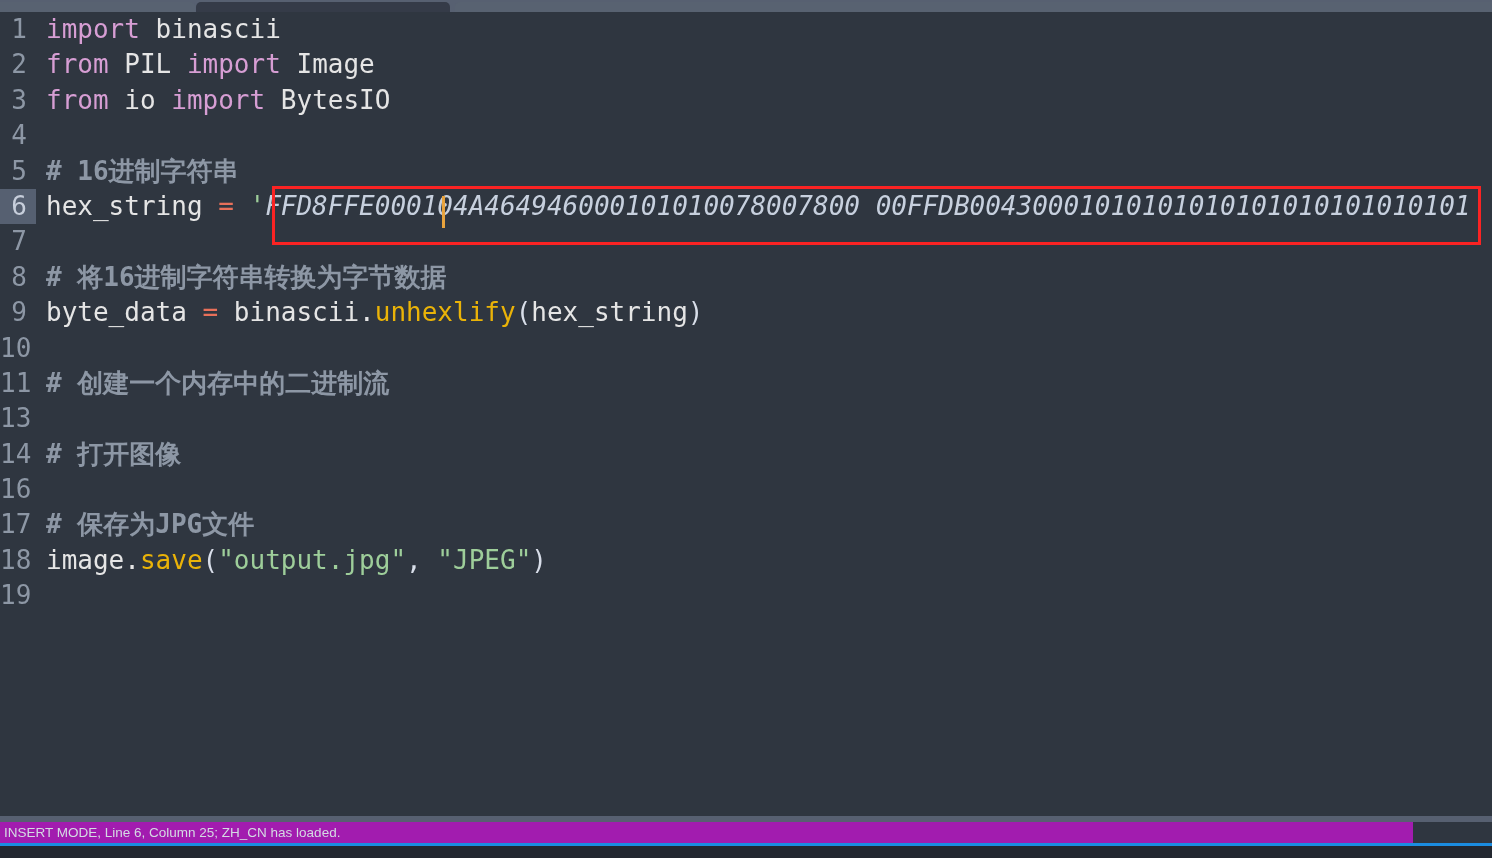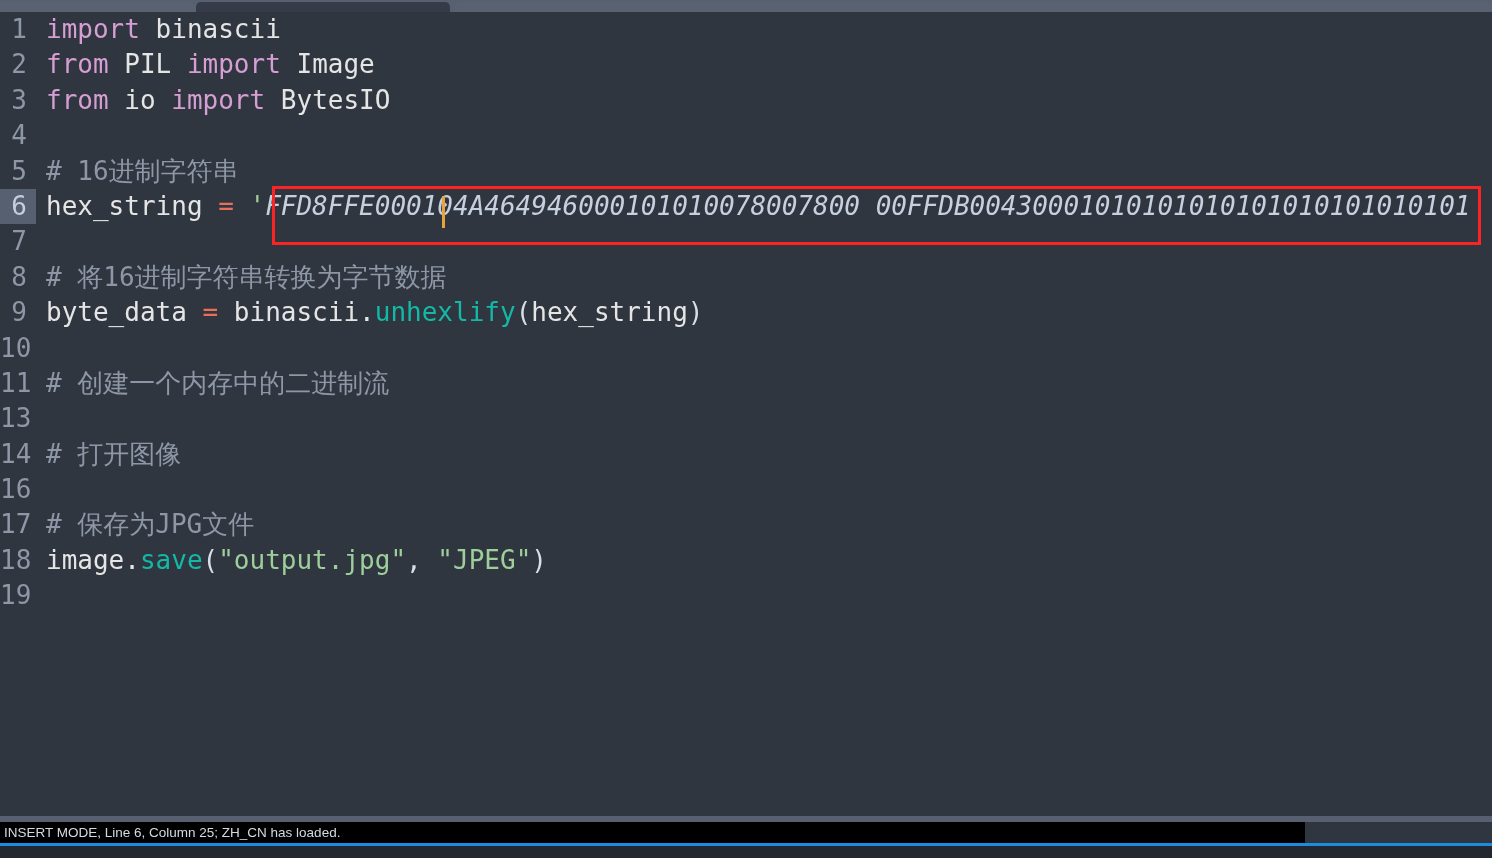--- a/index.html
+++ b/index.html
@@ -93,25 +93,25 @@
     height: 35.4px;
     line-height: 35.4px;
     color: #d8dee9;
     white-space: pre;
     font-size: 26px;
   }
 
   
   .t-kw      { color: #d79ed4; }
   .t-name    { color: #e5e5e5; }
-  .t-fn      { color: #14b8a6; }
+  .t-fn      { color: #eab308; }
   .t-cls     { color: #63a0d8; }
   .t-op      { color: #e8705a; }
   .t-str     { color: #9ece9a; }
-  .t-comment { color: #8d97a5; }
+  .t-comment { color: #8d97a5; font-weight: bold; }
   .t-punct   { color: #d8dee9; }
   .t-hex     { color: #c7d0de; font-style: italic; }
 
   
   .caret {
     position: absolute;
     width: 3px;
     height: 32px;
     top: 184px;
     left: 442px;
@@ -137,22 +137,22 @@
     position: absolute;
     left: 0; top: 816px;
     width: 1492px; height: 6px;
     background: #576071;
   }
 
   
   .statusbar {
     position: absolute;
     left: 0; top: 822px;
-    width: 1305px; height: 22px;
-    background: #000000;
+    width: 1413px; height: 22px;
+    background: #a21caf;
     color: #d4dae3;
     font-family: "Liberation Sans", sans-serif;
     font-size: 13.5px;
     line-height: 22px;
     padding-left: 4px;
     white-space: nowrap;
   }
   .status-accent {
     position: absolute;
     left: 0; top: 843px;

